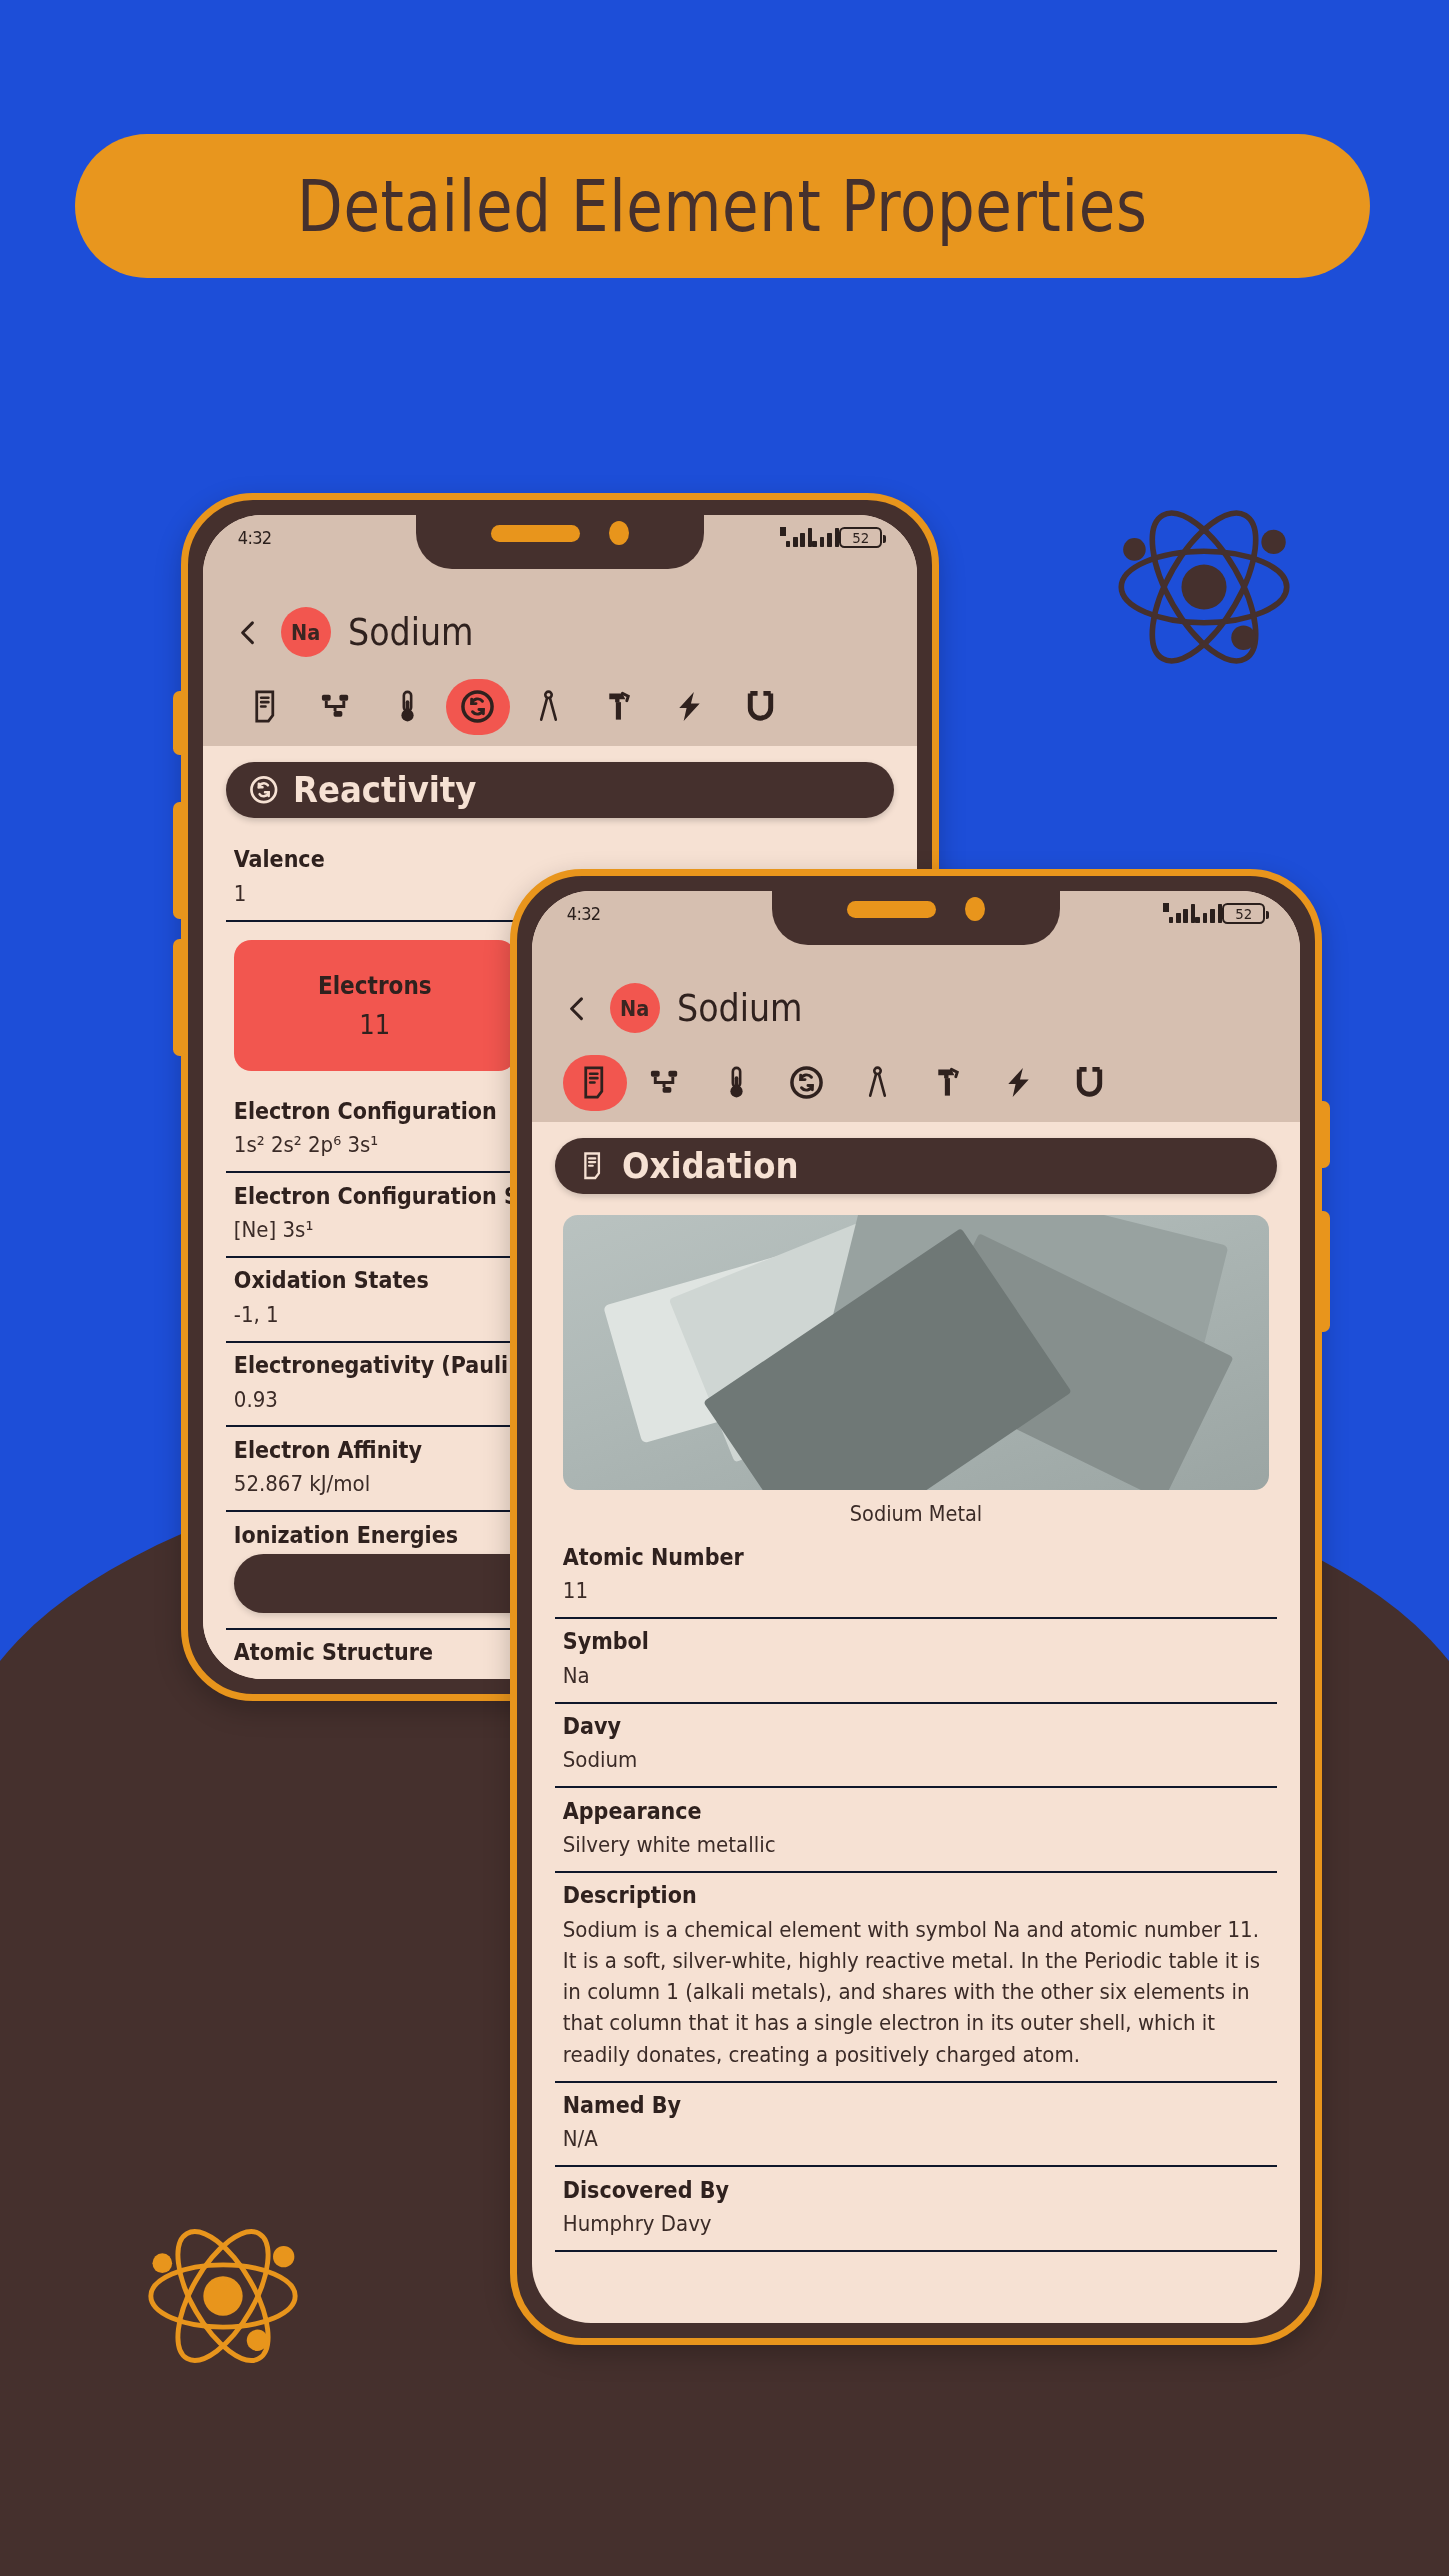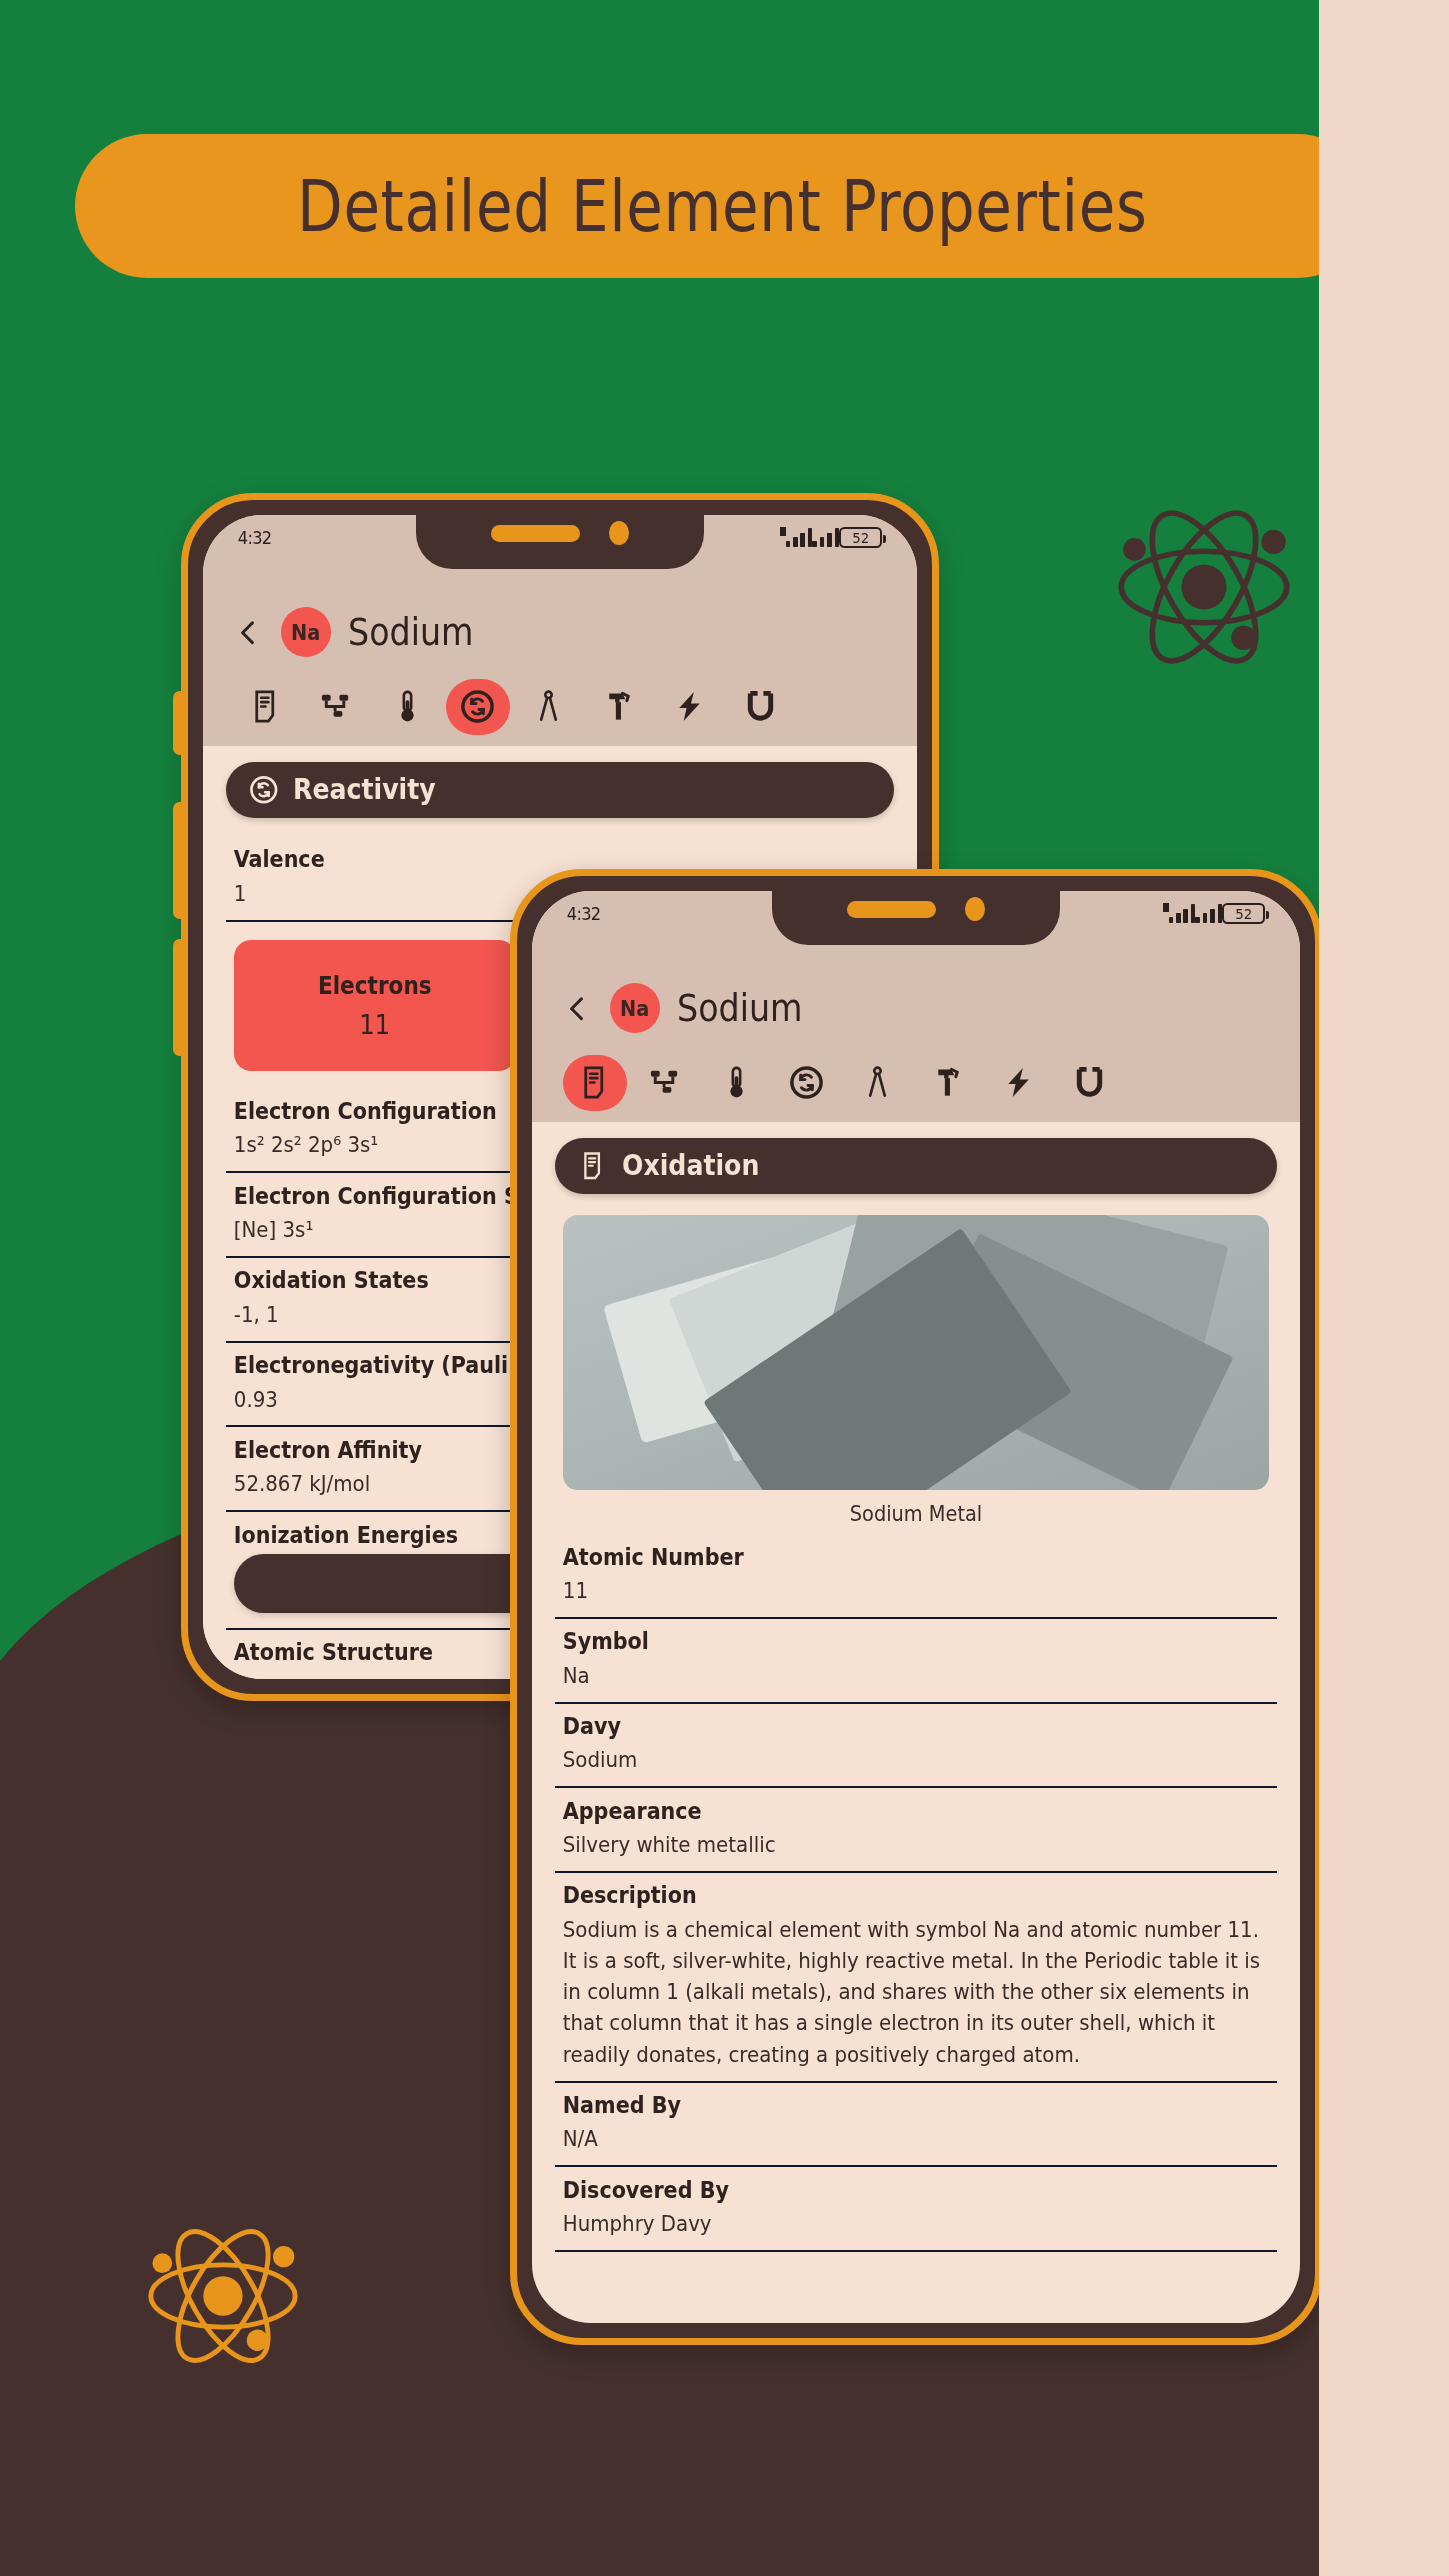--- a/index.html
+++ b/index.html
@@ -2,21 +2,21 @@
 <html style="font-size:10.7px"><head>
 <meta charset="utf-8">
 <style>
   * { box-sizing: border-box; margin: 0; padding: 0; }
   html, body {
     width: 1449px; height: 2576px;
     background: #f0d8c8;
     font-family: "Liberation Sans", sans-serif;
     overflow: hidden;
   }
-  #stage { position: relative; width: 1319px; height: 2576px; overflow: hidden; background: #15803d; }
+  #stage { position: relative; width: 1449px; height: 2576px; overflow: hidden; background: #1d4ed8; }
 
   
   .blob {
     position: absolute;
     left: -40px; top: 1436px;
     width: 1529px; height: 1181px;
     background: #45302d;
     border-radius: 50% 50% 0 0 / 28% 28% 0 0;
   }
 
@@ -130,21 +130,21 @@
   
   .body-area { background: #f6e1d3; padding: 16px 23px 0 23px; }
   .sec-pill {
     background: #45302d; border-radius: 28px;
     height: 56px; display: flex; align-items: center; gap: 14.8px;
     padding: 0 23px; margin-bottom: 19px;
     box-shadow: 0 2.7px 6.7px rgba(0,0,0,0.18);
   }
   .sec-pill svg { width: 29.5px; height: 29.5px; flex: 0 0 auto; }
   .sec-pill span {
-    color: #f6e1d3; font-size: 28px; font-weight: 700;
+    color: #f6e1d3; font-size: 36px; font-weight: 700;
     font-family:"DejaVu Sans Condensed","DejaVu Sans",sans-serif;
   }
 
   
   .prop { padding: 9.4px 8px 10.7px 8px; border-bottom: 2px solid #0f172a; }
   .prop:first-child { }
   .prop-label {
     font-size: 23px; font-weight: 700; color: #2f211e; margin-bottom: 5.4px;
     font-family:"DejaVu Sans Condensed","DejaVu Sans",sans-serif;
     white-space: nowrap;

